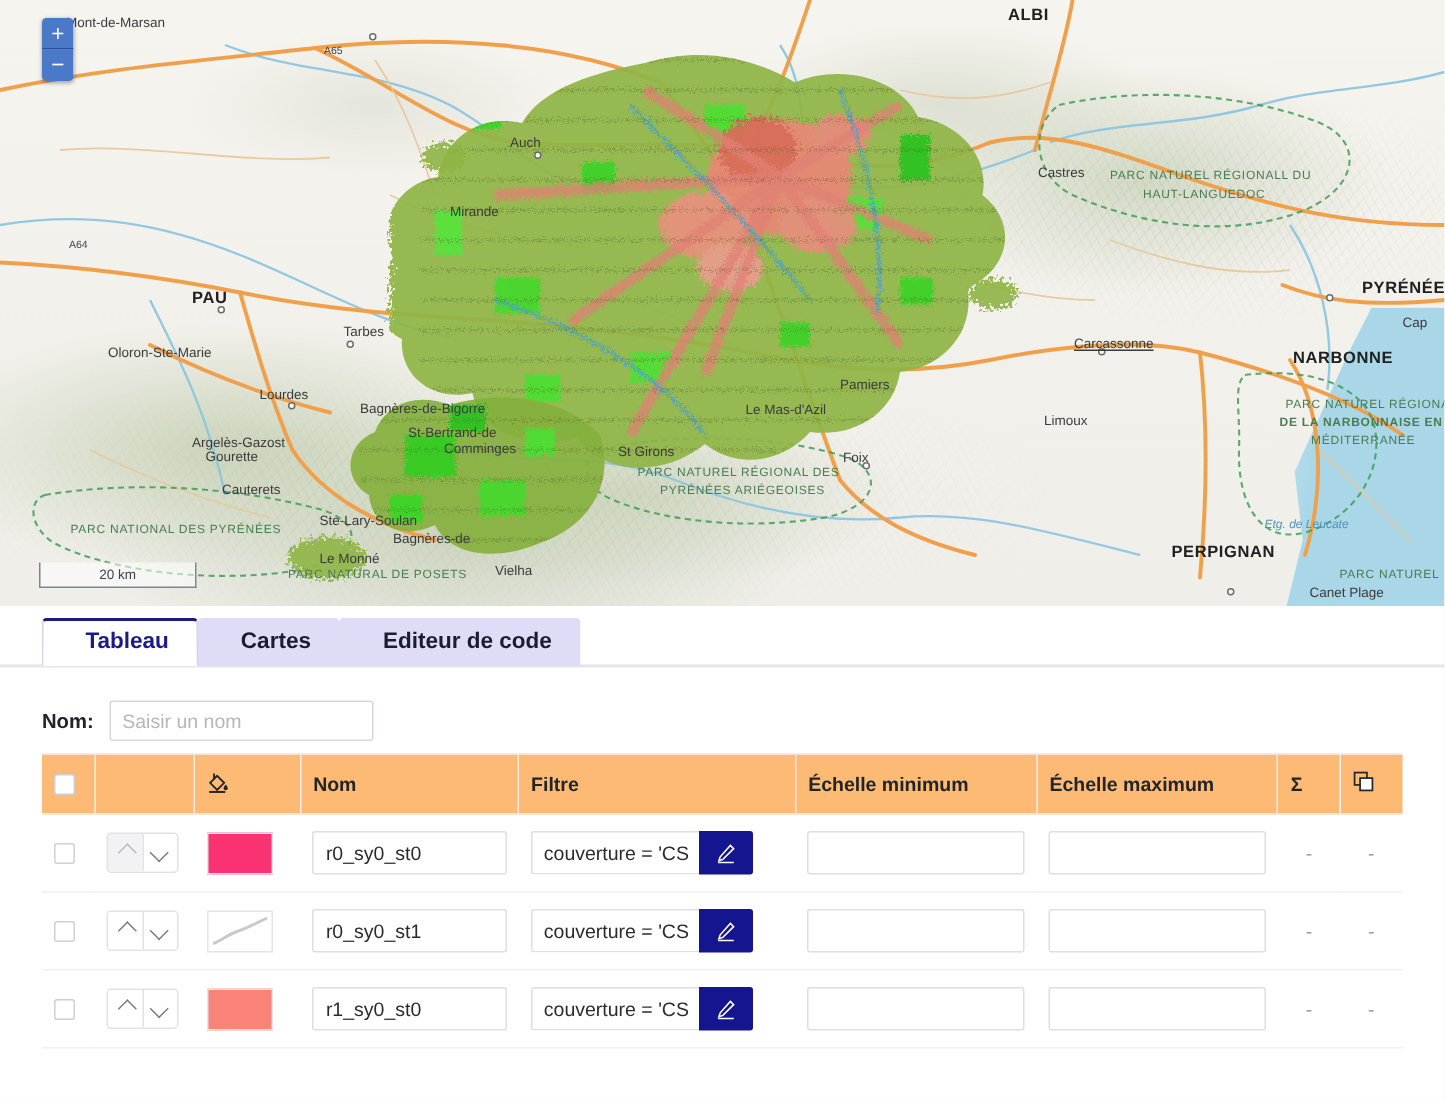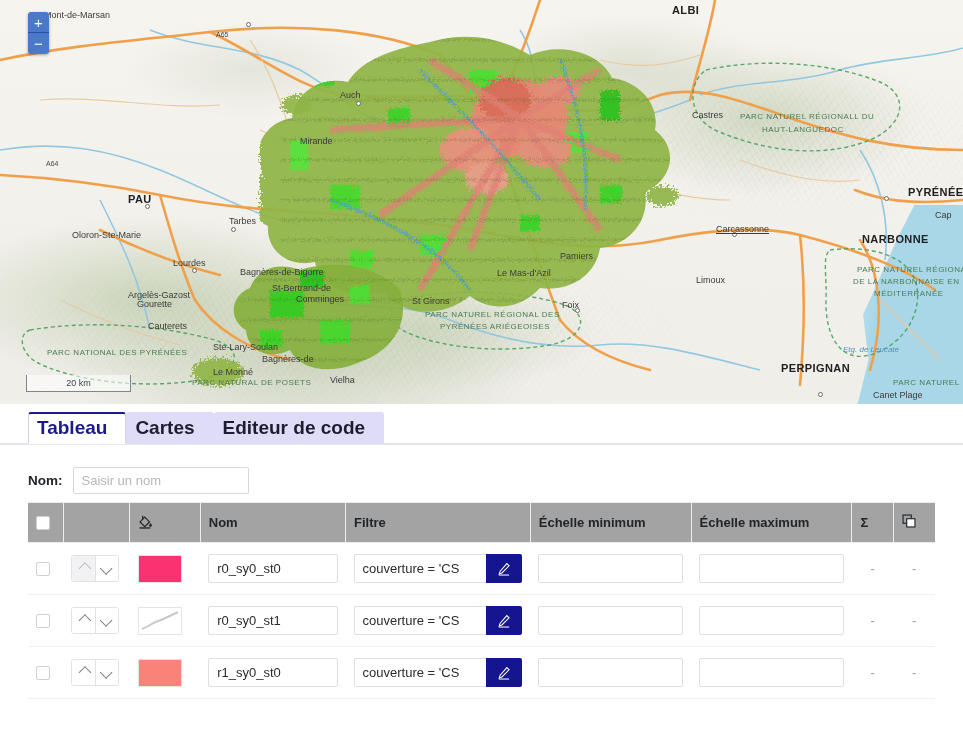--- a/index.html
+++ b/index.html
@@ -97,22 +97,22 @@
     background:rgba(255,255,255,.55);
     color:#3c4650; font-size:9px;
     display:flex; align-items:center; justify-content:center;
     z-index:20;
   }
 
   
   .tabs-wrap { position:relative; padding:8px 0 0 28px; background:#fff; }
   .tabs { display:flex; align-items:flex-end; gap:0; height:32px; position:relative; z-index:2;}
   .tab {
-    padding:6px 18px 7px 8px;
-    font-size:19px; font-weight:bold;
+    padding:6px 18px 7px 28px;
+    font-size:15px; font-weight:bold;
     cursor:pointer; user-select:none;
     border:1px solid transparent;
     background:#dedcf7; color:#1d1d32;
     border-radius:3px 3px 0 0;
     line-height:17px;
     margin-top:13px;
   }
   .tab.active {
     background:#ffffff; color:#1a1a8c;
     border:1px solid #d3d3e6; border-bottom-color:#fff;
@@ -148,21 +148,21 @@
     height:29px; padding:0 16px;
     border:1px solid #dcdce1; border-radius:3px;
     background:#f3f3f5; color:#a8a8ae;
     font-size:13px; font-family:"Liberation Sans", sans-serif;
     cursor:default;
   }
 
   
   table.layer-table { width:100%; border-collapse:collapse; table-layout:fixed; }
   table.layer-table thead th {
-    background:#a3a3a3;
+    background:#fdba74;
     border-top:1px solid #ececed;
     border-bottom:1px solid #ececed;
     font-size:13px; font-weight:bold; color:#212529;
     text-align:left; padding:10px 8px; height:40px;
     vertical-align:middle;
   }
   table.layer-table thead th + th { border-left:1px solid #ededee; }
   table.layer-table tbody td {
     border-bottom:1px solid #f0f0f1;
     padding:9px 8px; height:52px; vertical-align:middle;
@@ -206,21 +206,21 @@
     width:100%; height:29px;
     border:1px solid #dfdfe3; border-radius:2px;
     padding:0 8px; font-size:13px; color:#2b2b2b;
     background:#fff; font-family:"Liberation Sans", sans-serif;
     overflow:hidden; white-space:nowrap; text-overflow:clip;
     display:flex; align-items:center;
   }
   .cell-input.empty { background:#fff; }
 
   .filter-group { display:flex; align-items:stretch; }
-  .filter-group .cell-input { border-right:none; border-radius:2px 0 0 2px; width:132px; flex:none; }
+  .filter-group .cell-input { border-right:none; border-radius:2px 0 0 2px; width:112px; flex:none; }
   .btn-edit {
     width:36px; border:none; background:#15158f; cursor:pointer;
     display:flex; align-items:center; justify-content:center;
     border-radius:0 2px 2px 0;
   }
   .dash { color:#9a9aa0; font-size:13px; text-align:center; display:block; }
   th.center, td.center { text-align:center; }
 
   .ico { display:inline-block; vertical-align:middle; }
 </style>
@@ -426,21 +426,21 @@
         <div class="map-label lbl-park" style="left: 440px; top: 322px;">PYRÉNÉES ARIÉGEOISES</div>
         <div class="map-label lbl-city" style="left: 692px; top: 110px;">Castres</div>
         <div class="map-label lbl-park" style="left: 740px; top: 112px;">PARC NATUREL RÉGIONALL DU</div>
         <div class="map-label lbl-park" style="left: 762px; top: 125px;">HAUT-LANGUEDOC</div>
         <div class="map-label lbl-city" style="left: 716px; top: 224px; text-decoration: underline;">Carcassonne</div>
         <div class="map-label lbl-bigcity" style="left: 862px; top: 233px;">NARBONNE</div>
         <div class="map-label lbl-bigcity" style="left: 908px; top: 186px;">PYRÉNÉES</div>
         <div class="map-label lbl-city" style="left: 935px; top: 210px;">Cap</div>
         <div class="map-label lbl-city" style="left: 696px; top: 275px;">Limoux</div>
         <div class="map-label lbl-park" style="left: 857px; top: 265px;">PARC NATUREL RÉGIONAL</div>
-        <div class="map-label lbl-park" style="left: 853px; top: 277px;">DE LA NARBONNAISE EN</div>
+        <div class="map-label lbl-park" style="left: 853px; top: 277px; font-weight: bold;">DE LA NARBONNAISE EN</div>
         <div class="map-label lbl-park" style="left: 874px; top: 289px;">MÉDITERRANÉE</div>
         <div class="map-label lbl-water" style="left: 843px; top: 345px;">Etg. de Leucate</div>
         <div class="map-label lbl-bigcity" style="left: 781px; top: 362px;">PERPIGNAN</div>
         <div class="map-label lbl-park" style="left: 893px; top: 378px;">PARC NATUREL</div>
         <div class="map-label lbl-city" style="left: 873px; top: 390px;">Canet Plage</div>
         <div class="map-label lbl-bigcity" style="left: 672px; top: 4px;">ALBI</div>
         <div class="map-label lbl-shield" style="left: 216px; top: 31px;">A65</div>
         <div class="map-label lbl-shield" style="left: 46px; top: 160px;">A64</div>
       </div>
 

